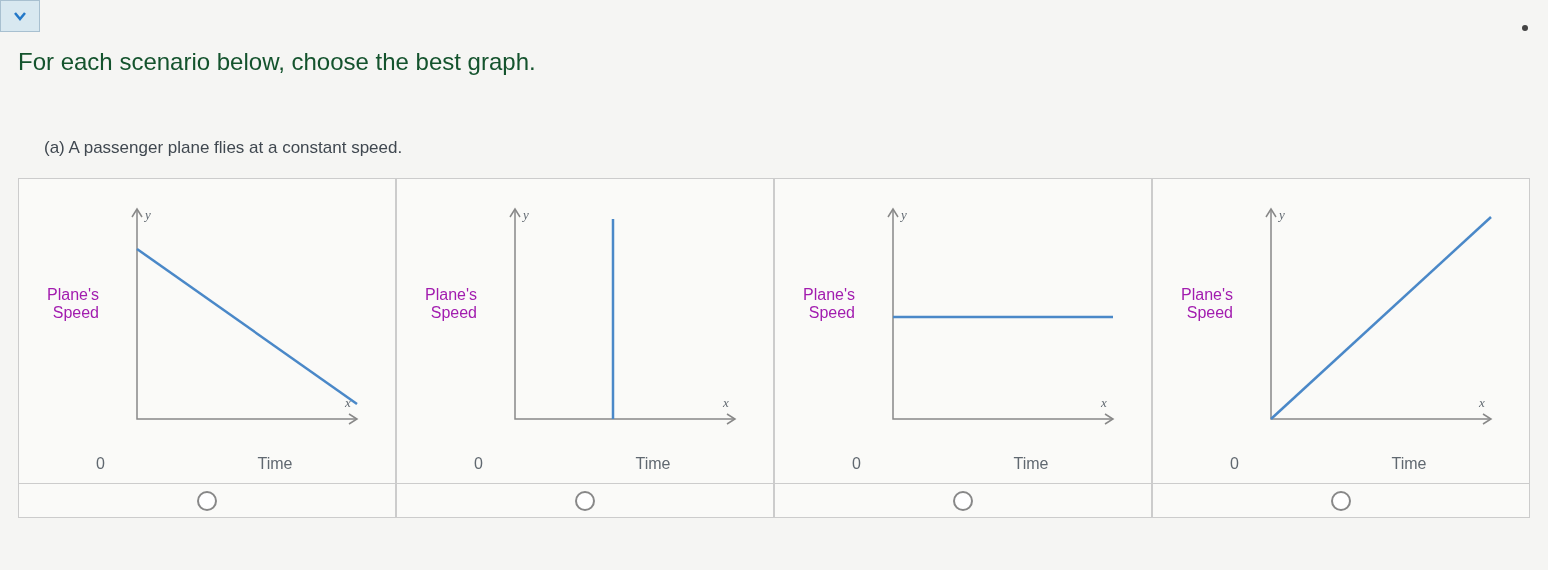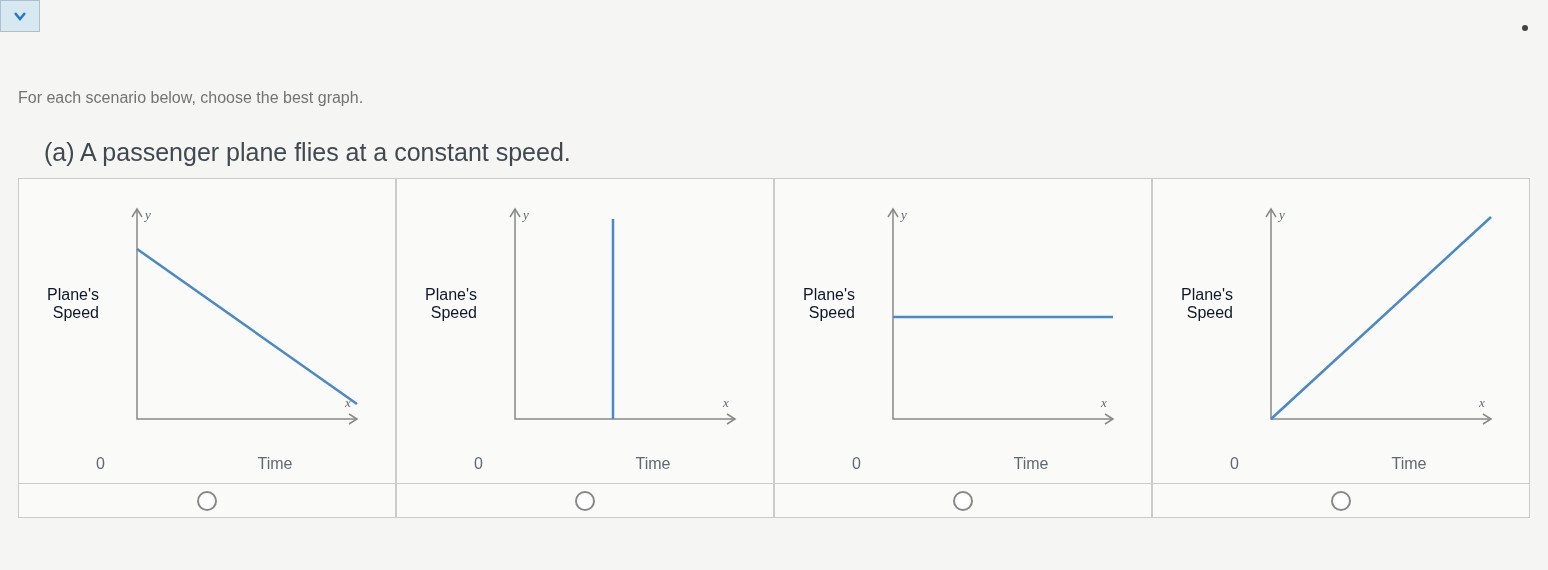--- a/index.html
+++ b/index.html
@@ -30,29 +30,28 @@
       width: 14px;
       height: 10px;
       stroke: #2478c8;
       stroke-width: 2.5;
       fill: none;
     }
     .instruction {
       position: absolute;
       top: 48px;
       left: 18px;
-      font-size: 16px;
-      color: #737373;
-      margin-top: 41px;
+      font-size: 24px;
+      color: #14532d;
     }
     .question-prompt {
       position: absolute;
       top: 138px;
       left: 44px;
-      font-size: 25px;
+      font-size: 17px;
       color: #404850;
     }
     .graphs-container {
       position: absolute;
       top: 178px;
       left: 18px;
       width: 1512px;
       display: flex;
     }
     .graph-cell {
@@ -64,21 +63,21 @@
       flex-direction: column;
     }
     .graph-area {
       flex: 1;
       display: flex;
       align-items: center;
       padding: 10px 10px 0 10px;
     }
     .ylabel {
       font-size: 16px;
-      color: #0f172a;
+      color: #a21caf;
       text-align: right;
       padding-right: 8px;
       width: 78px;
       align-self: center;
       margin-top: -30px;
     }
     .plot-svg {
       width: 260px;
       height: 260px;
     }

